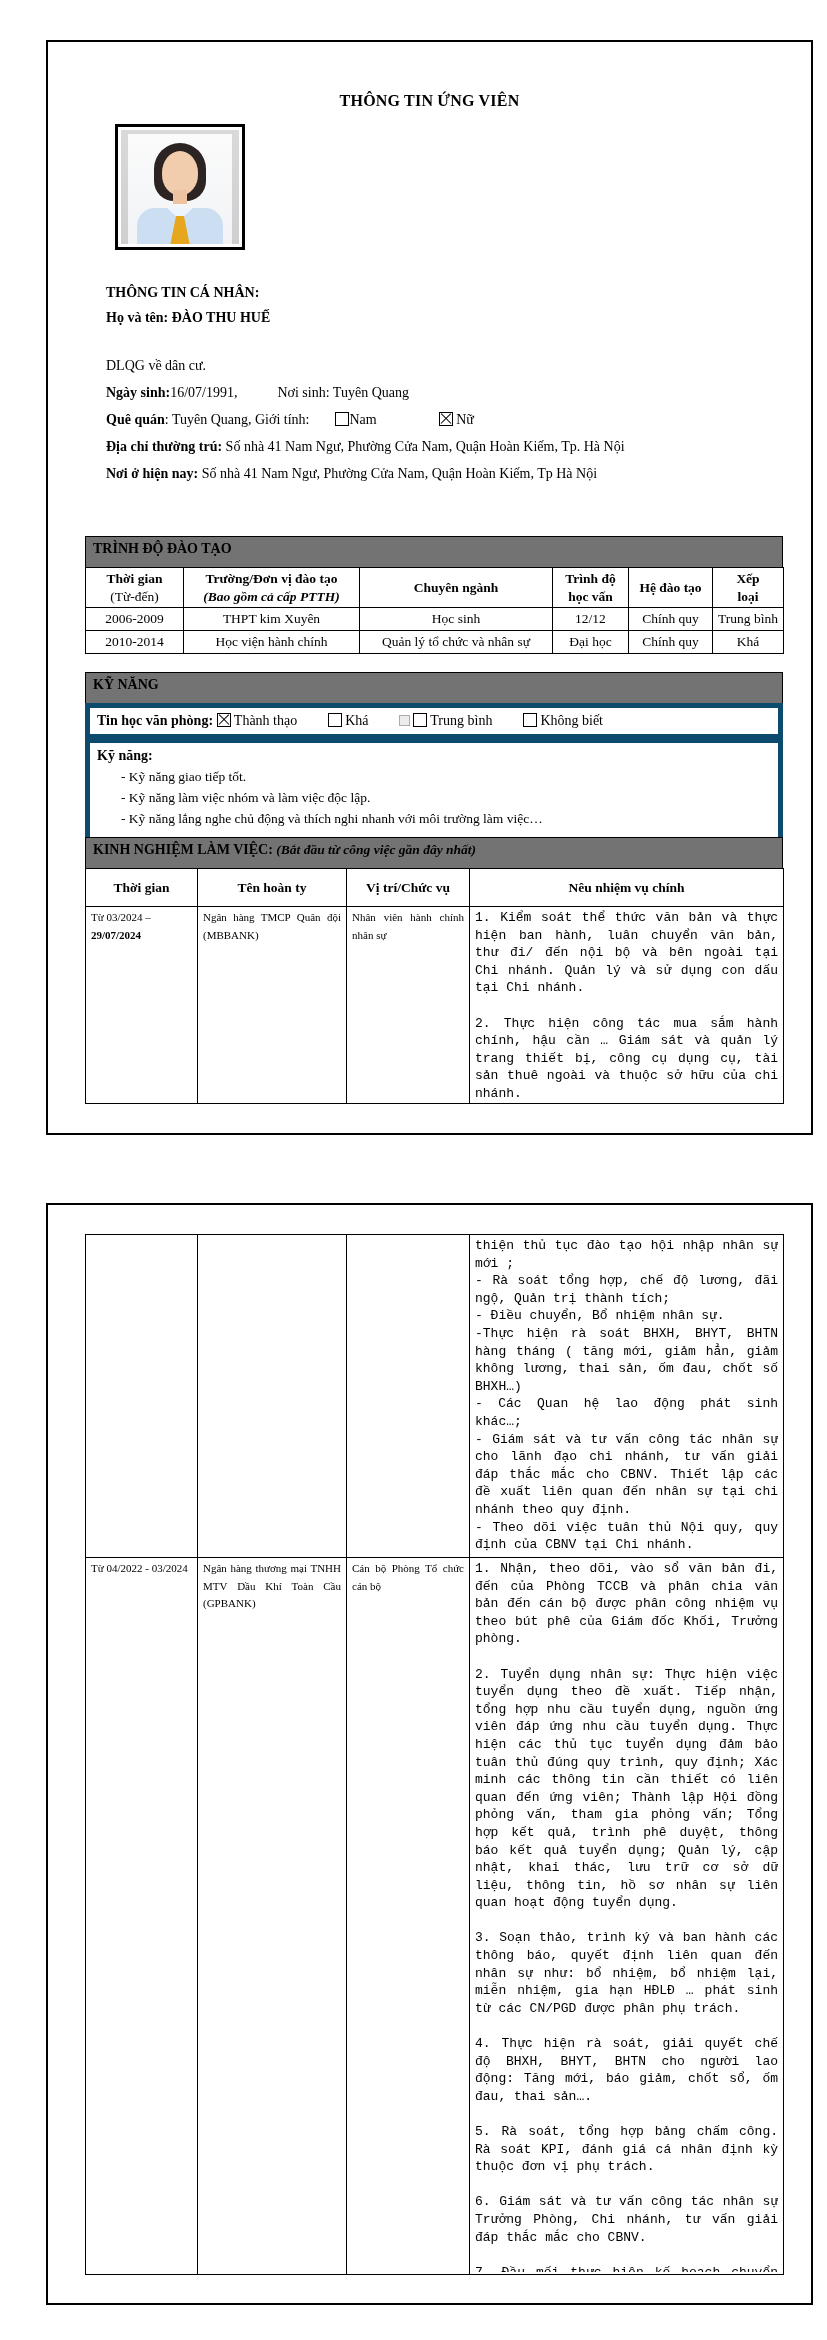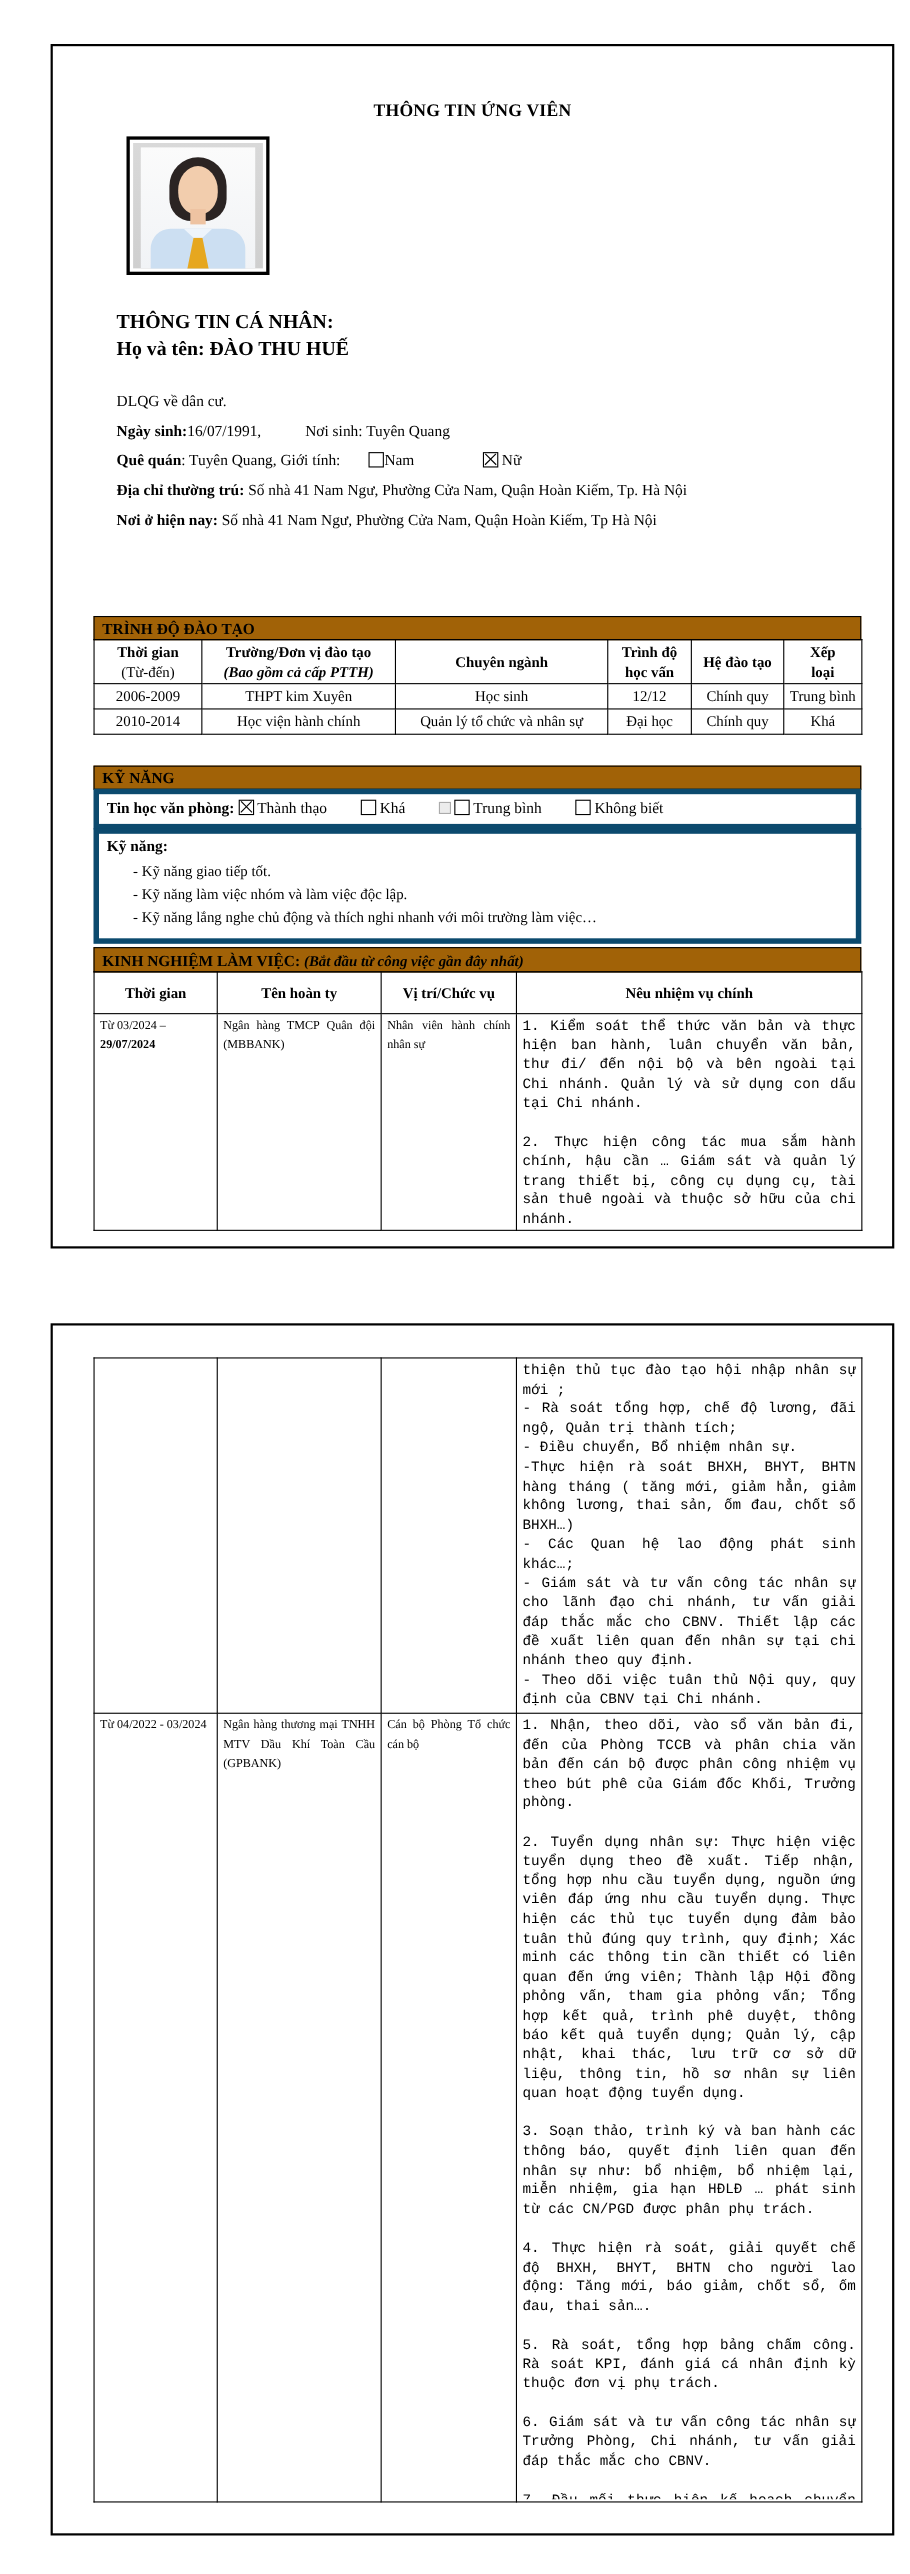--- a/index.html
+++ b/index.html
@@ -17,37 +17,37 @@
   .photo-frame{position:absolute;left:67px;top:82px;width:118px;height:114px;border:3px solid #000;background:#fff;padding:3px;}
   .photo{position:relative;width:100%;height:100%;background:linear-gradient(#d9d9d9,#cfcfcf);overflow:hidden;}
   .photo-inner{position:absolute;left:7px;top:4px;right:7px;bottom:0;background:linear-gradient(#fbfbfb,#f1f3f6);}
   .hair{position:absolute;left:50%;top:9px;transform:translateX(-50%);width:52px;height:58px;background:#2b2423;border-radius:26px 26px 20px 20px;}
   .face{position:absolute;left:50%;top:17px;transform:translateX(-50%);width:36px;height:44px;background:#f2cdad;border-radius:50% 50% 46% 46%;}
   .neck{position:absolute;left:50%;top:56px;transform:translateX(-50%);width:14px;height:14px;background:#eec3a2;}
   .shirt{position:absolute;left:50%;bottom:-2px;transform:translateX(-50%);width:86px;height:38px;background:#ccdff2;border-radius:18px 18px 0 0;}
   .collar{position:absolute;left:50%;bottom:24px;transform:translateX(-50%);width:26px;height:12px;background:#eef4fb;clip-path:polygon(0 0,50% 100%,100% 0);}
   .scarf{position:absolute;left:50%;bottom:-2px;transform:translateX(-50%);width:20px;height:30px;background:#e6a71f;clip-path:polygon(30% 0,70% 0,100% 100%,0 100%);}
 
-  .personal-top{position:absolute;left:58px;top:238px;font-weight:bold;font-size:18px;line-height:25px;}
+  .personal-top{position:absolute;left:58px;top:238px;font-weight:bold;font-size:14px;line-height:25px;}
   .personal-info{position:absolute;left:58px;top:310px;font-size:14px;line-height:27px;width:660px;}
   .b{font-weight:bold;}
   .gap-tab{display:inline-block;width:40px;}
   .gap-mid{display:inline-block;width:26px;}
   .gap-gender{display:inline-block;width:62px;}
 
   
   .cb{display:inline-block;width:12px;height:12px;border:1.4px solid #000;position:relative;vertical-align:-2px;background:#fff;}
   .cb.checked::before,.cb.checked::after{content:"";position:absolute;left:-1px;top:5px;width:14px;height:1.4px;background:#000;}
   .cb.checked::before{transform:rotate(45deg);}
   .cb.checked::after{transform:rotate(-45deg);}
   .graybox{display:inline-block;width:9px;height:9px;border:1px solid #ababab;background:#ececec;vertical-align:-1px;margin-right:3px;}
 
   
   .section{position:absolute;left:37px;width:698px;}
-  .sec-head{border:1px solid #000;background:#a16207;font-weight:bold;font-size:14px;padding:4px 7px 0 7px;box-sizing:border-box;margin-top:24px;}
+  .sec-head{border:1px solid #000;background:#737373;font-weight:bold;font-size:14px;padding:4px 7px 10px 7px;box-sizing:border-box;}
   .sec-head .note{font-weight:bold;font-style:italic;font-size:13.5px;}
   table{border-collapse:collapse;width:100%;table-layout:fixed;margin-top:-1px;}
   td,th{border:1px solid #000;padding:2px 5px;font-size:13.5px;vertical-align:top;box-sizing:border-box;overflow:hidden;}
   th{font-weight:bold;text-align:center;vertical-align:middle;line-height:1.3;}
   .edu-table td{text-align:center;height:22px;line-height:18px;}
   .edu-table td.left{text-align:center;}
   .hdr-sub{font-weight:normal;}
   .hdr-sub-italic{font-weight:bold;font-style:italic;}
 
   .skill-row{border:5px solid #0c4a6e;margin-top:-1px;padding:5px 7px;font-size:14px;box-sizing:border-box;}

